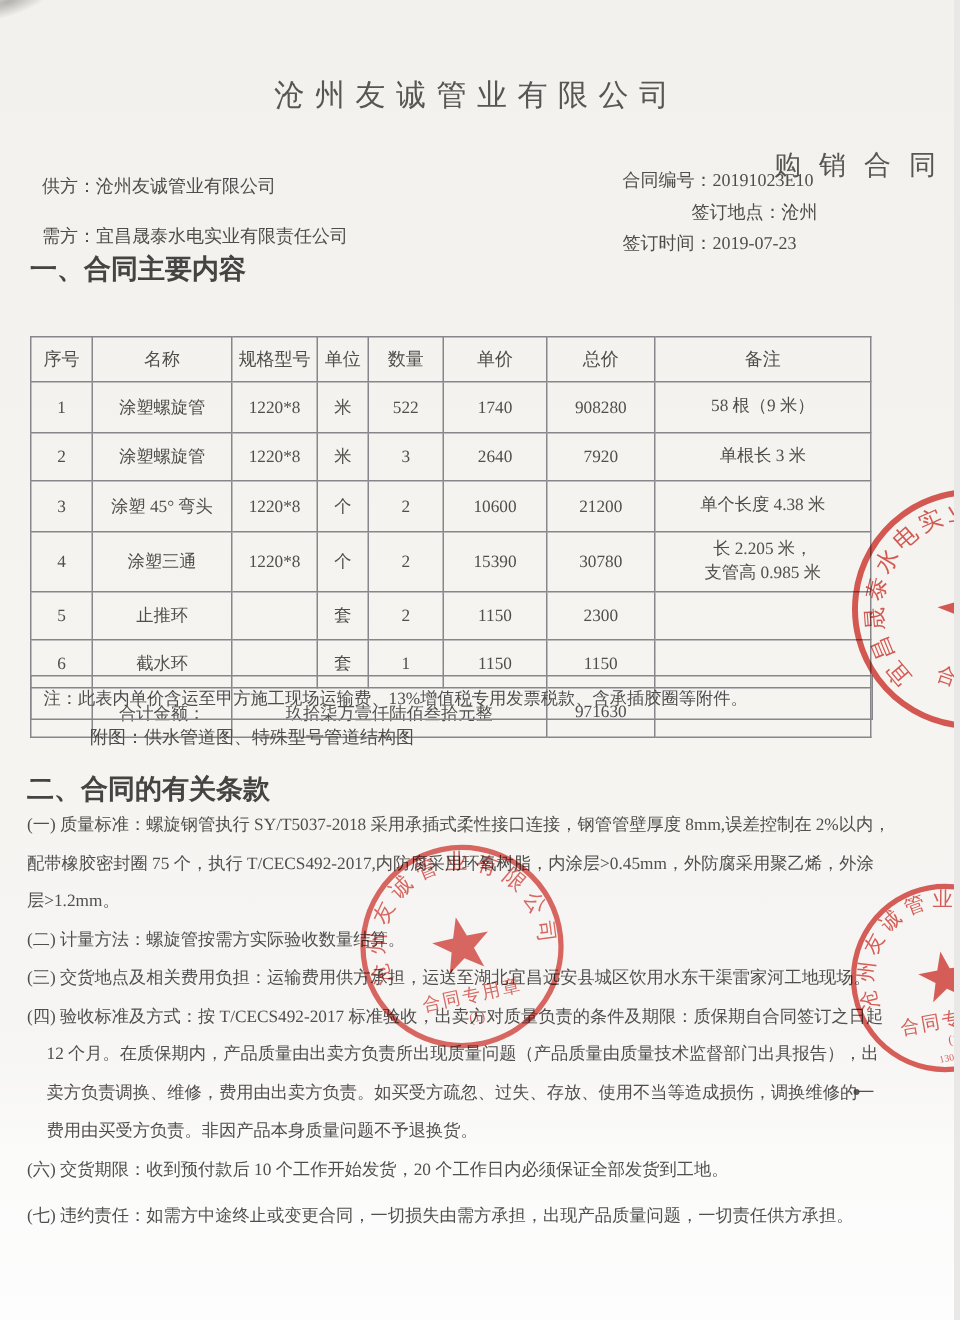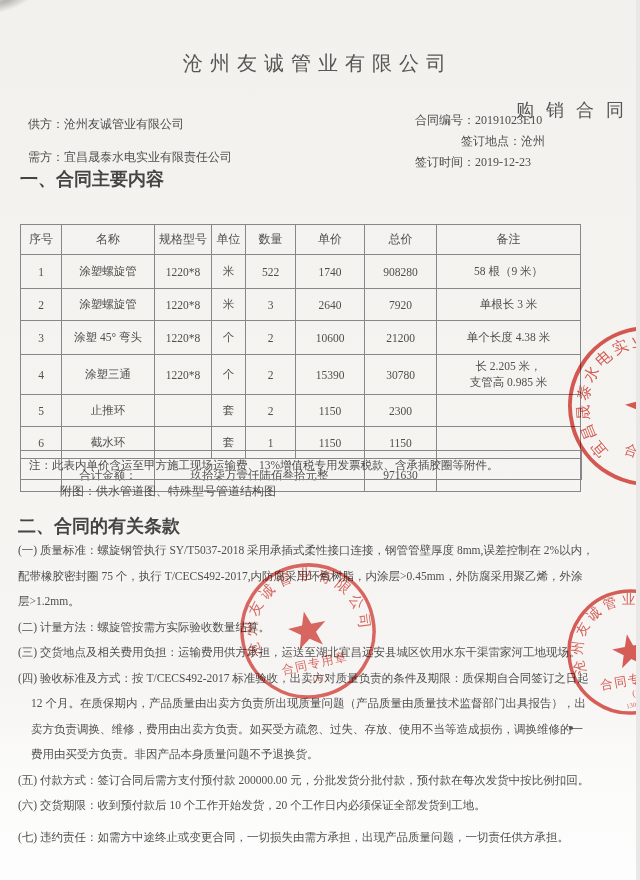--- a/index.html
+++ b/index.html
@@ -52,21 +52,21 @@
 
   <div class="corner-smudge"></div>
 
   <div class="title1">沧州友诚管业有限公司</div>
   <div class="title2">购销合同</div>
 
   <div class="hline" style="left:28px;top:149px;">需方：宜昌晟泰水电实业有限责任公司</div>
   <div class="hline" style="left:28px;top:116px;">供方：沧州友诚管业有限公司</div>
   <div class="hline" style="left:415px;top:112px;">合同编号：20191023E10</div>
   <div class="hline" style="left:415px;top:133px;margin-left:46px;">签订地点：沧州</div>
-  <div class="hline" style="left:415px;top:154px;">签订时间：2019-12-23</div>
+  <div class="hline" style="left:415px;top:154px;">签订时间：2019-07-23</div>
 
   <div class="sec-heading" style="left:20px;top:167px;">一、合同主要内容</div>
 
   <table class="items">
     <colgroup>
       <col style="width:41px">
         <col style="width:93px">
         <col style="width:57px">
         <col style="width:34px">
       <col style="width:50px">
@@ -167,21 +167,20 @@
   <div class="clauses">
     <div class="clause">(一) 质量标准：螺旋钢管执行 SY/T5037-2018 采用承插式柔性接口连接，钢管管壁厚度 8mm,误差控制在 2%以内，</div>
     <div class="clause">配带橡胶密封圈 75 个，执行 T/CECS492-2017,内防腐采用环氧树脂，内涂层&gt;0.45mm，外防腐采用聚乙烯，外涂</div>
     <div class="clause">层&gt;1.2mm。</div>
     <div class="clause">(二) 计量方法：螺旋管按需方实际验收数量结算。</div>
     <div class="clause">(三) 交货地点及相关费用负担：运输费用供方承担，运送至湖北宜昌远安县城区饮用水东干渠雷家河工地现场。</div>
     <div class="clause">(四) 验收标准及方式：按 T/CECS492-2017 标准验收，出卖方对质量负责的条件及期限：质保期自合同签订之日起</div>
     <div class="clause indent">12 个月。在质保期内，产品质量由出卖方负责所出现质量问题（产品质量由质量技术监督部门出具报告），出</div>
     <div class="clause indent">卖方负责调换、维修，费用由出卖方负责。如买受方疏忽、过失、存放、使用不当等造成损伤，调换维修的一</div>
     <div class="clause indent">费用由买受方负责。非因产品本身质量问题不予退换货。</div>
-    <div class="clause">(五) 付款方式：签订合同后需方支付预付款 200000.00 元，分批发货分批付款，预付款在每次发货中按比例扣回。</div>
     <div class="clause">(六) 交货期限：收到预付款后 10 个工作开始发货，20 个工作日内必须保证全部发货到工地。</div>
     <div class="clause gap-top">(七) 违约责任：如需方中途终止或变更合同，一切损失由需方承担，出现产品质量问题，一切责任供方承担。</div>
   </div>
 
   <svg class="stamp" style="left:560px;top:318px;transform:rotate(-15deg);opacity:.88;" width="176" height="176" viewBox="0 0 176 176">
     <defs>
       <path id="buyerArc" d="M 45.6,130.4 A 60 60 0 1 1 130.4,130.4" fill="none"></path>
       <path id="buyerBottomArc" d="M 43,114 A 52 52 0 0 0 133,114" fill="none"></path>
     </defs>
     <circle cx="88" cy="88" r="78" fill="none" stroke="#d9453e" stroke-width="4"></circle>

